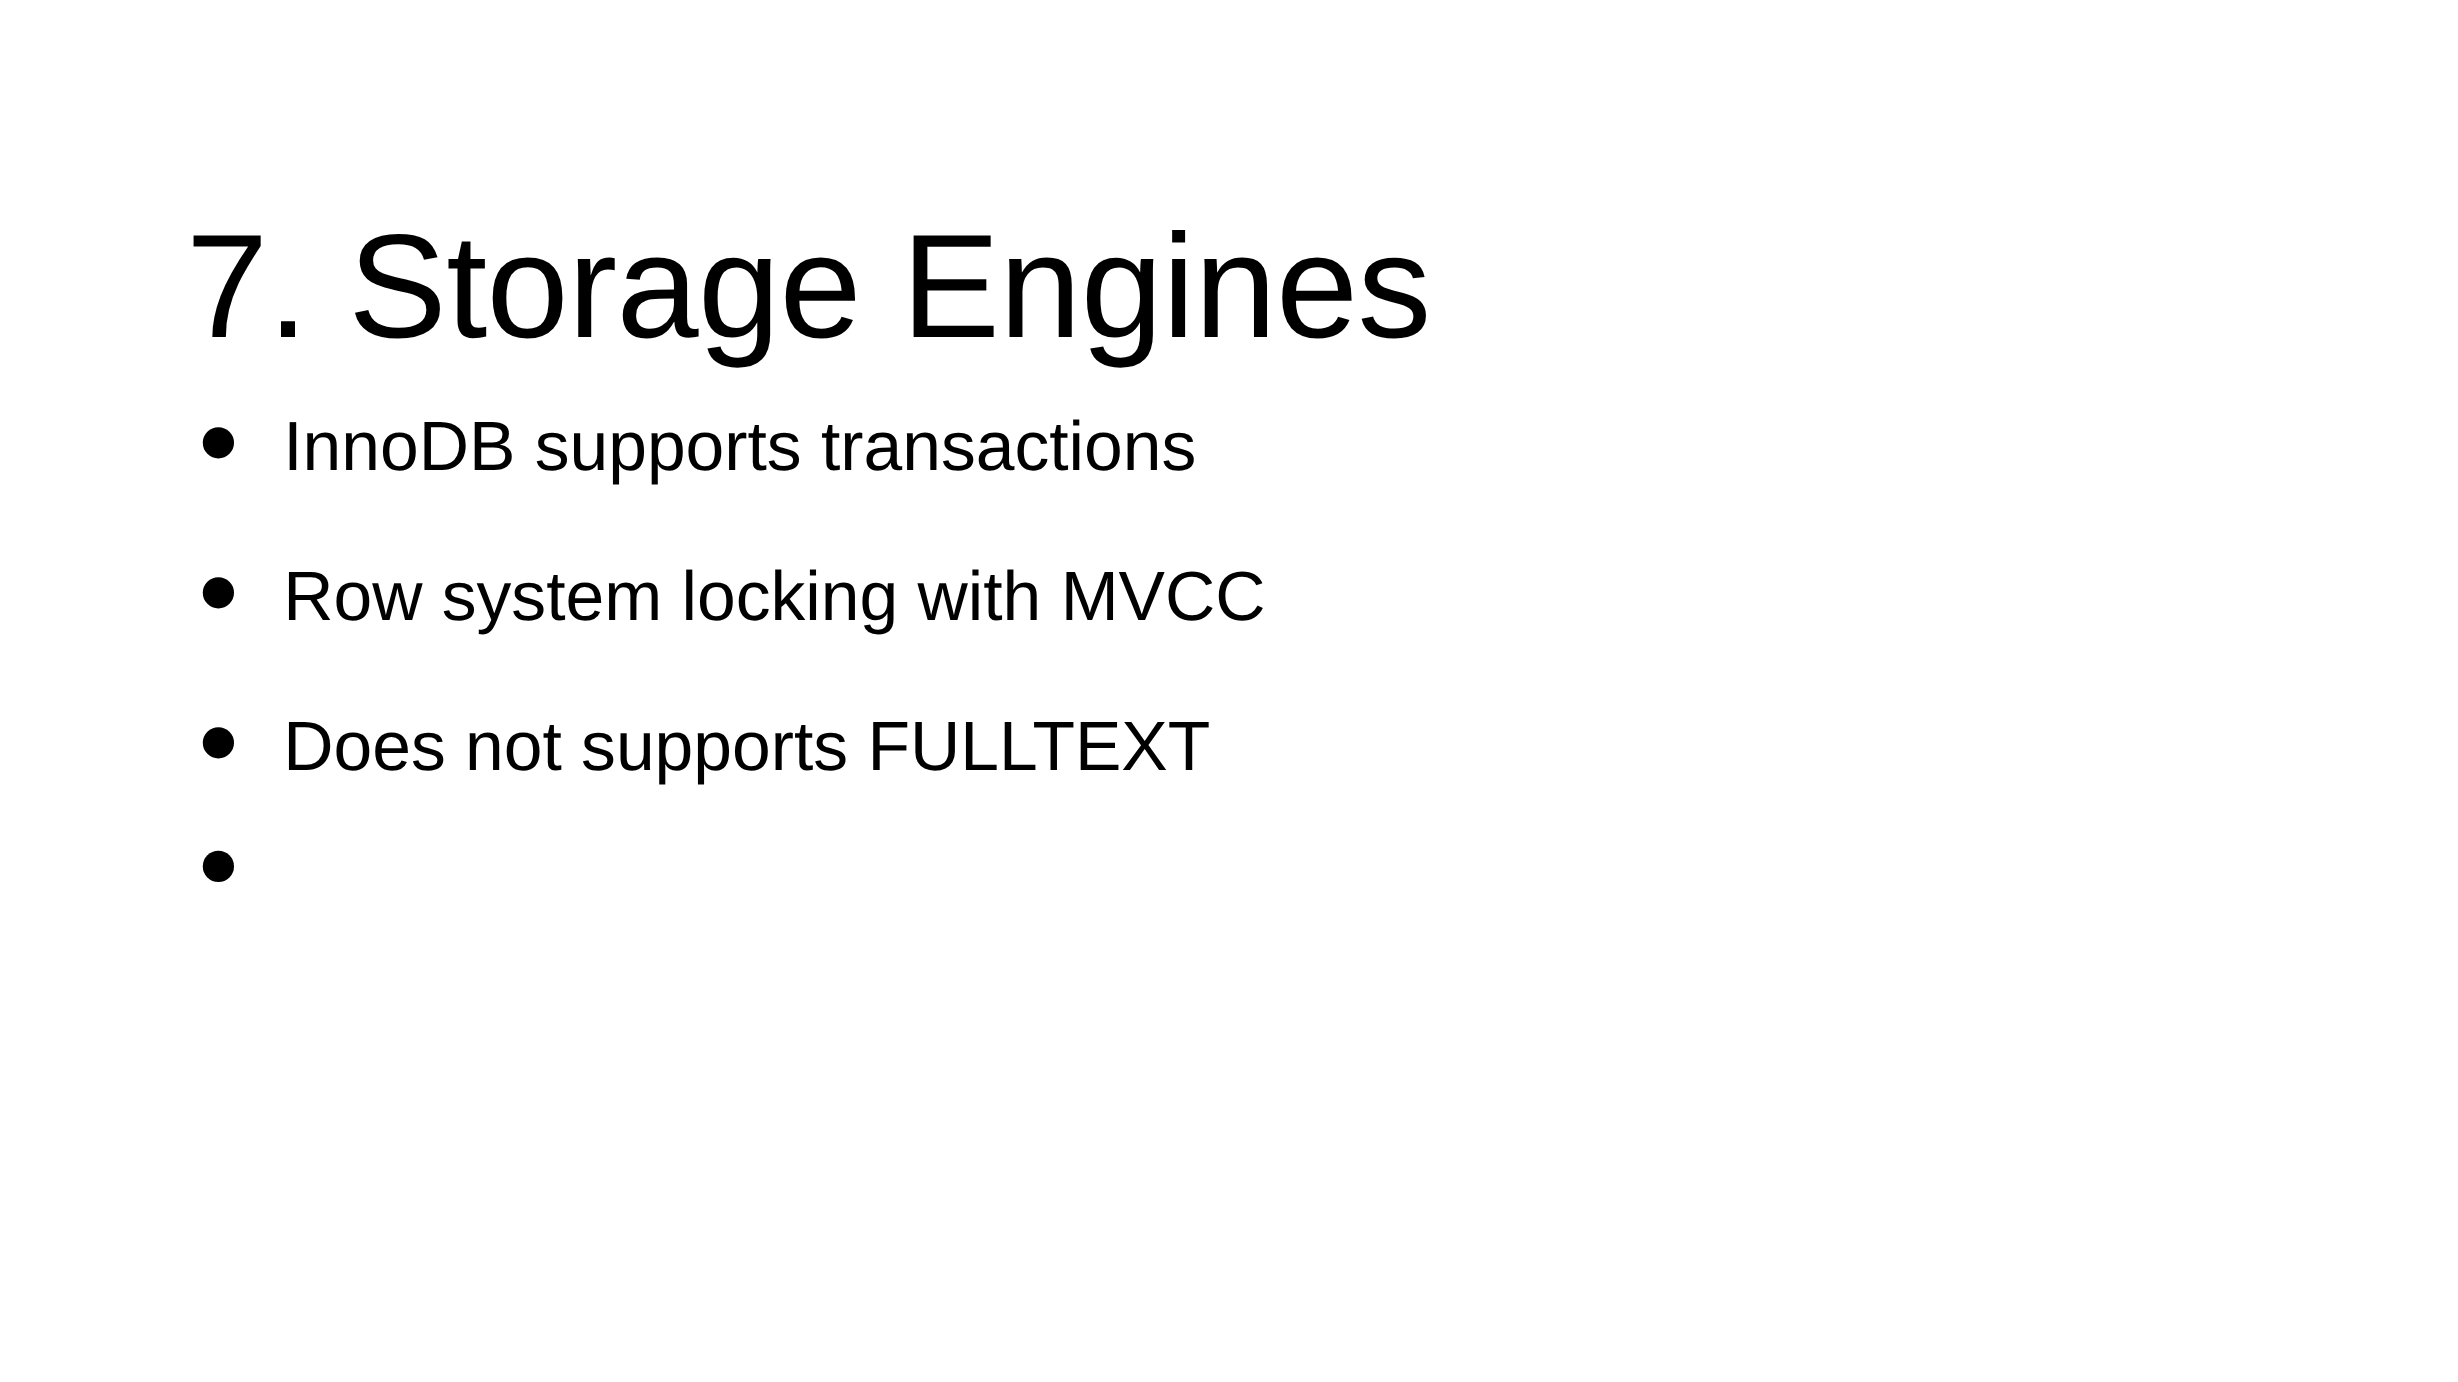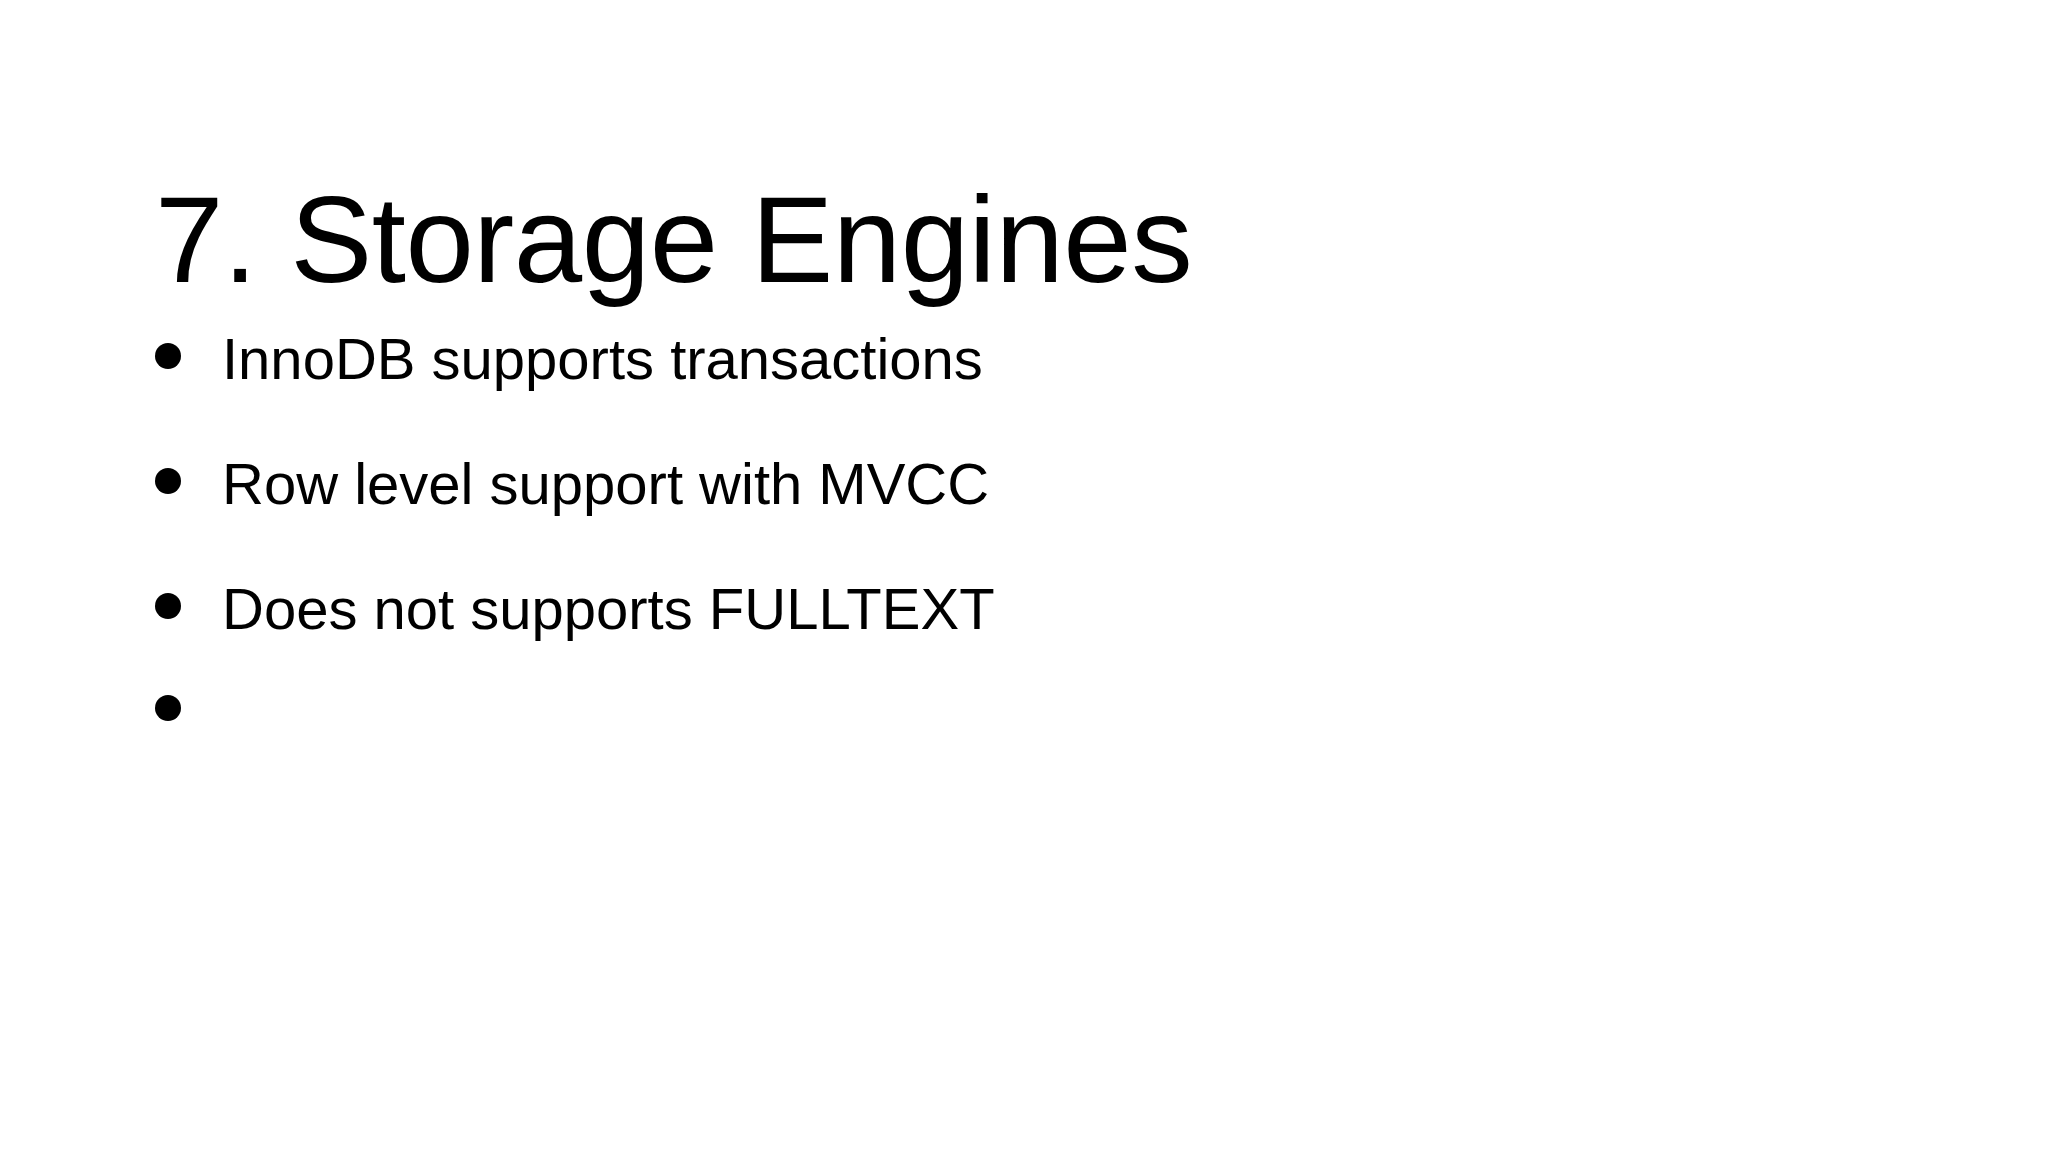--- a/index.html
+++ b/index.html
@@ -33,21 +33,21 @@
     color: #000000;
     letter-spacing: -0.5px;
     white-space: nowrap;
   }
 
   .bullet-list {
     position: absolute;
     left: 155px;
     top: 330px;
     width: 1700px;
-    margin: 0;
+    margin: 14px;
     padding: 0;
     list-style: none;
   }
 
   .bullet-item {
     display: flex;
     align-items: baseline;
     height: 125px;
     margin: 0;
     padding: 0;
@@ -92,21 +92,21 @@
       <span class="bullet-marker">
         <span class="dot"></span>
       </span>
       <span class="bullet-text">InnoDB supports transactions</span>
     </li>
 
     <li class="bullet-item">
       <span class="bullet-marker">
         <span class="dot"></span>
       </span>
-      <span class="bullet-text">Row level support with MVCC</span>
+      <span class="bullet-text">Row system locking with MVCC</span>
     </li>
 
     <li class="bullet-item">
       <span class="bullet-marker">
         <span class="dot"></span>
       </span>
       <span class="bullet-text">Does not supports FULLTEXT</span>
     </li>
 
     <li class="bullet-item">

